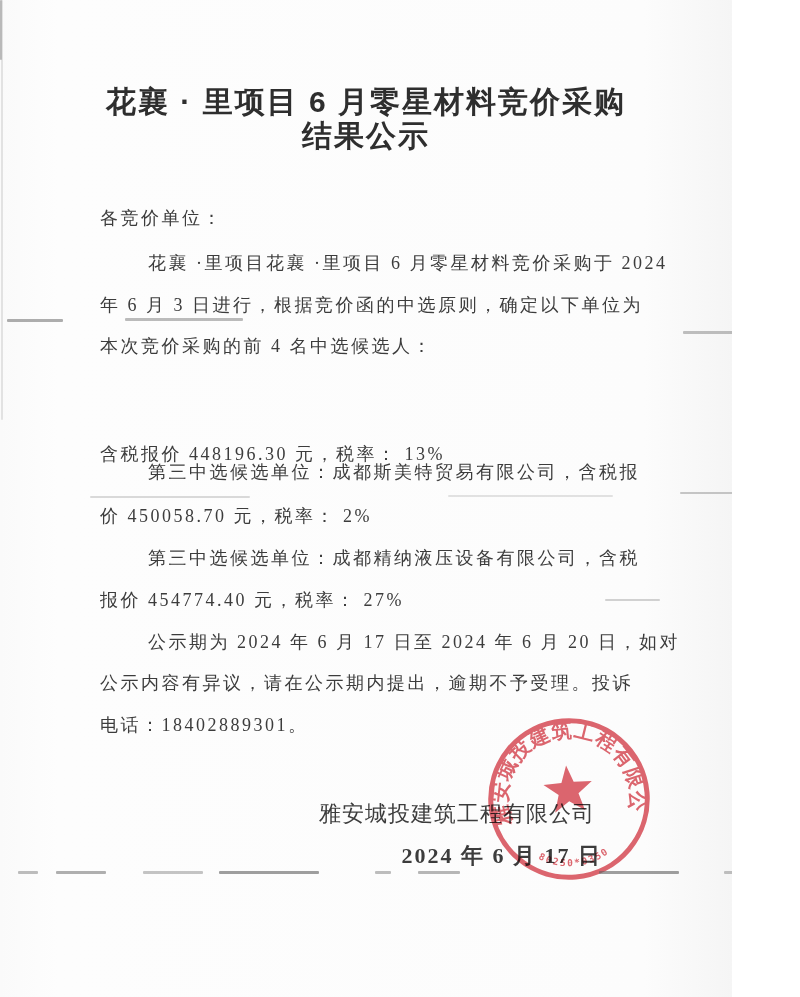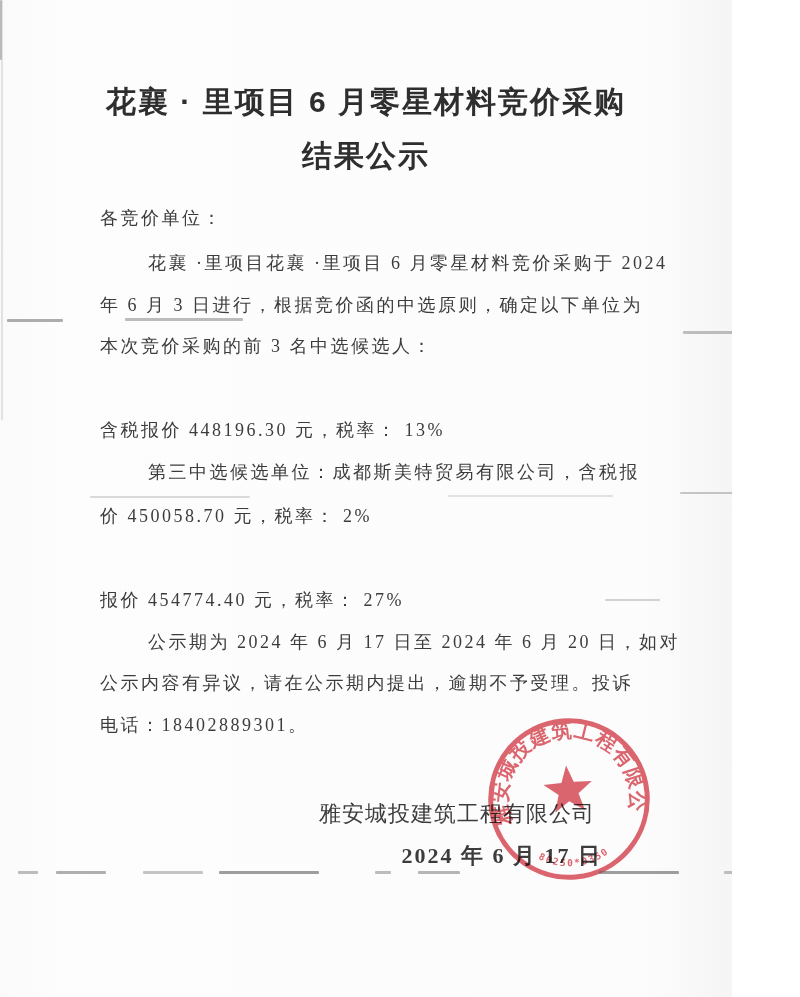--- a/index.html
+++ b/index.html
@@ -16,21 +16,21 @@
     left: 0; width: 100%;
     margin: 0;
     text-align: center;
     font-family: "Liberation Sans", "DejaVu Sans", sans-serif;
     font-size: 30px;
     font-weight: 700;
     letter-spacing: 2px;
     color: #2e2e2e;
   }
   .t1 { top: 82px; }
-  .t2 { top: 136px; }
+  .t2 { top: 116px; }
   .line {
     position: absolute;
     left: 100px;
     width: 600px;
     font-size: 18px;
     letter-spacing: 2.5px;
     color: #3c3c3c;
     white-space: nowrap;
   }
   .indent { left: 148px; }
@@ -72,24 +72,25 @@
 <body>
 
 <div class="page">
 
   <h1 class="title-line t1">花襄 · 里项目 6 月零星材料竞价采购</h1>
   <h1 class="title-line t2">结果公示</h1>
 
   <div class="line" style="top:206px">各竞价单位：</div>
   <div class="line indent" style="top:251px">花襄 ·里项目花襄 ·里项目 6 月零星材料竞价采购于 2024</div>
   <div class="line" style="top:293px">年 6 月 3 日进行，根据竞价函的中选原则，确定以下单位为</div>
-  <div class="line" style="top:334px">本次竞价采购的前 3 名中选候选人：</div>
-  <div class="line" style="top:418px">含税报价 448196.30 元，税率： 13%</div>
+  <div class="line" style="top:334px">本次竞价采购的前 4 名中选候选人：</div>
+  <div class="line" style="top:442px">含税报价 448196.30 元，税率： 13%</div>
   <div class="line indent" style="top:460px">第三中选候选单位：成都斯美特贸易有限公司，含税报</div>
   <div class="line" style="top:504px">价 450058.70 元，税率： 2%</div>
+  <div class="line indent" style="top:546px">第三中选候选单位：成都精纳液压设备有限公司，含税</div>
   <div class="line" style="top:588px">报价 454774.40 元，税率： 27%</div>
   <div class="line indent" style="top:630px">公示期为 2024 年 6 月 17 日至 2024 年 6 月 20 日，如对</div>
   <div class="line" style="top:671px">公示内容有异议，请在公示期内提出，逾期不予受理。投诉</div>
   <div class="line" style="top:713px">电话：18402889301。</div>
 
   <div class="sig sig-company">雅安城投建筑工程有限公司</div>
   <div class="sig sig-date">2024 年 6 月 17 日</div>
 
   <svg class="seal" viewBox="0 0 200 200">
     <g transform="rotate(-5 100 100)">

